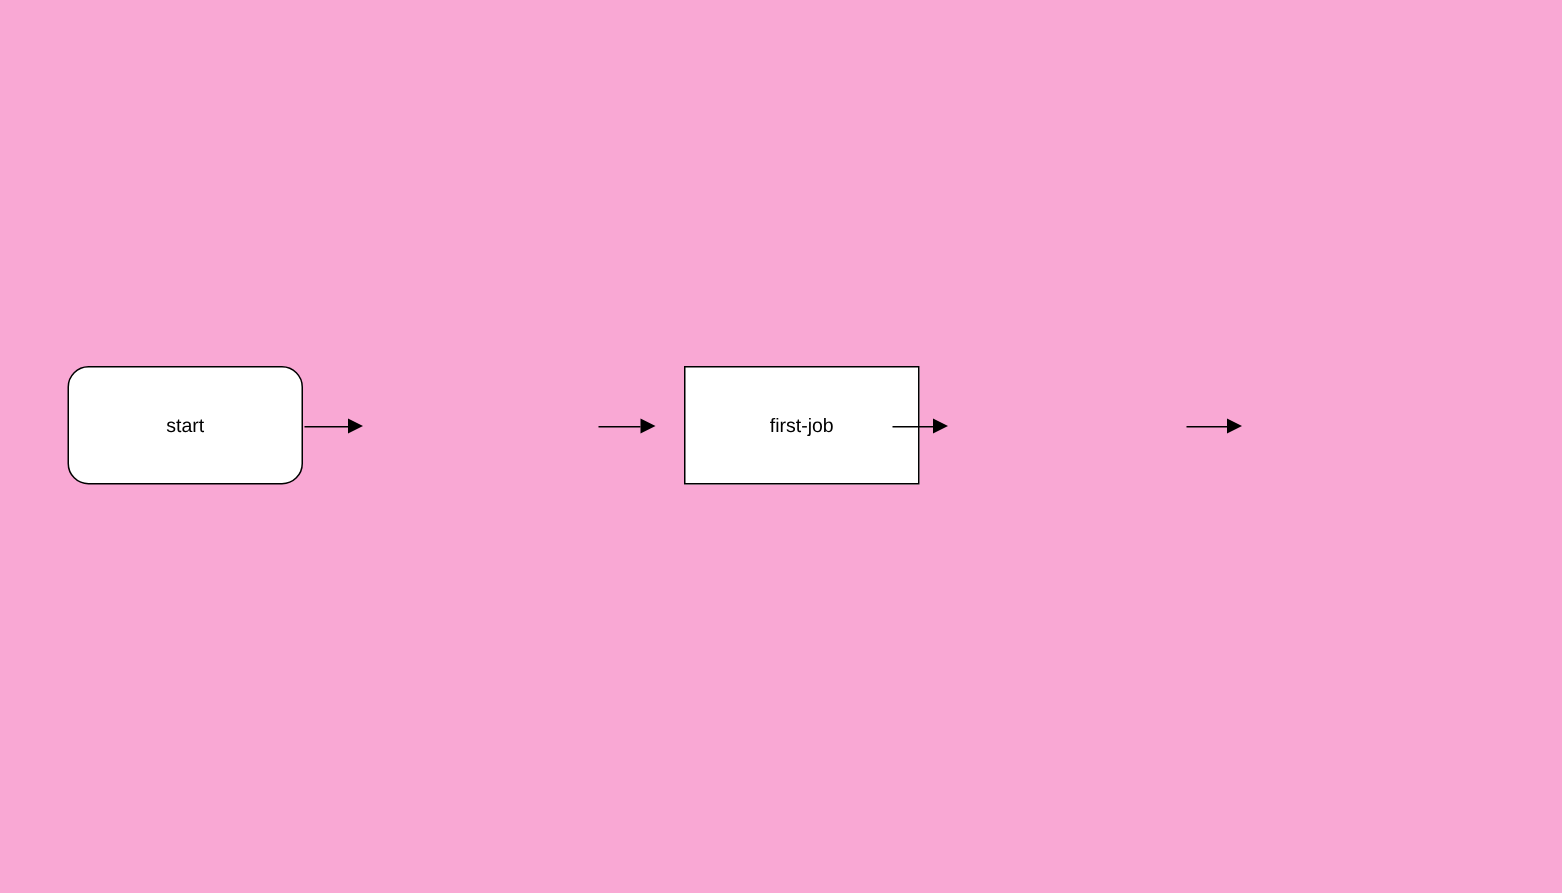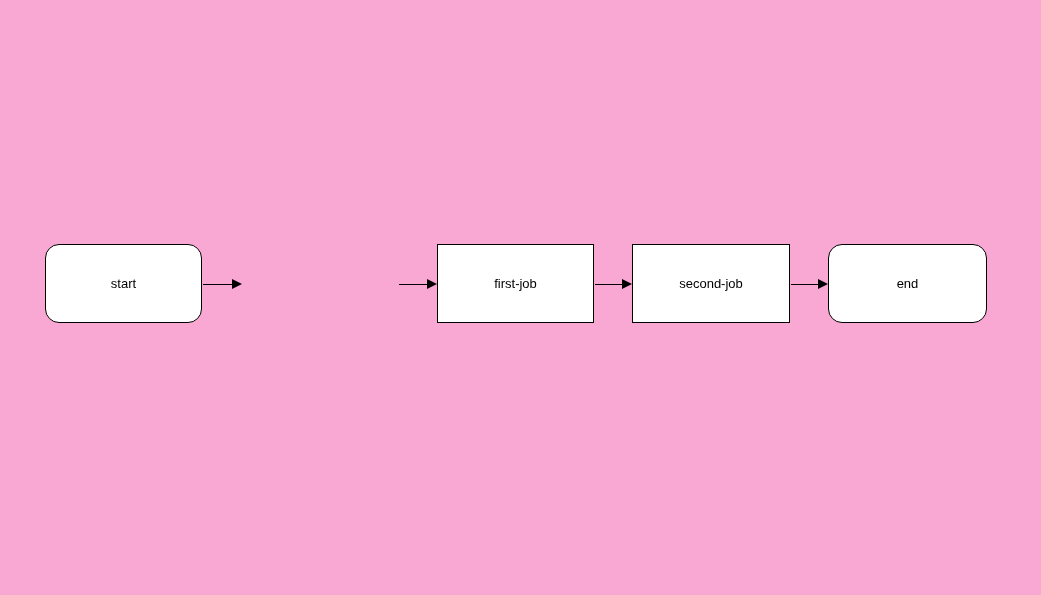--- a/index.html
+++ b/index.html
@@ -66,35 +66,29 @@
     <span class="edge-line"></span>
     <span class="edge-head"></span>
   </div>
 
 
   <div class="edge" style="left:399px; top:278px; width:38px;">
     <span class="edge-line"></span>
     <span class="edge-head"></span>
   </div>
 
-  <div class="node" style="left:437px; top:244px; width:157px; height:79px;">
+  <div class="node" style="left:456px; top:244px; width:157px; height:79px;">
     <span class="node-label">first-job</span>
   </div>
 
   <div class="edge" style="left:595px; top:278px; width:37px;">
     <span class="edge-line"></span>
     <span class="edge-head"></span>
   </div>
 
-  <div class="node" style="left:632px; top:244px; width:158px; height:79px;">
-    <span class="node-label">second-job</span>
-  </div>
 
   <div class="edge" style="left:791px; top:278px; width:37px;">
     <span class="edge-line"></span>
     <span class="edge-head"></span>
   </div>
 
-  <div class="node rounded" style="left:828px; top:244px; width:159px; height:79px;">
-    <span class="node-label">end</span>
-  </div>
 
 </div>
 
 </body></html>

